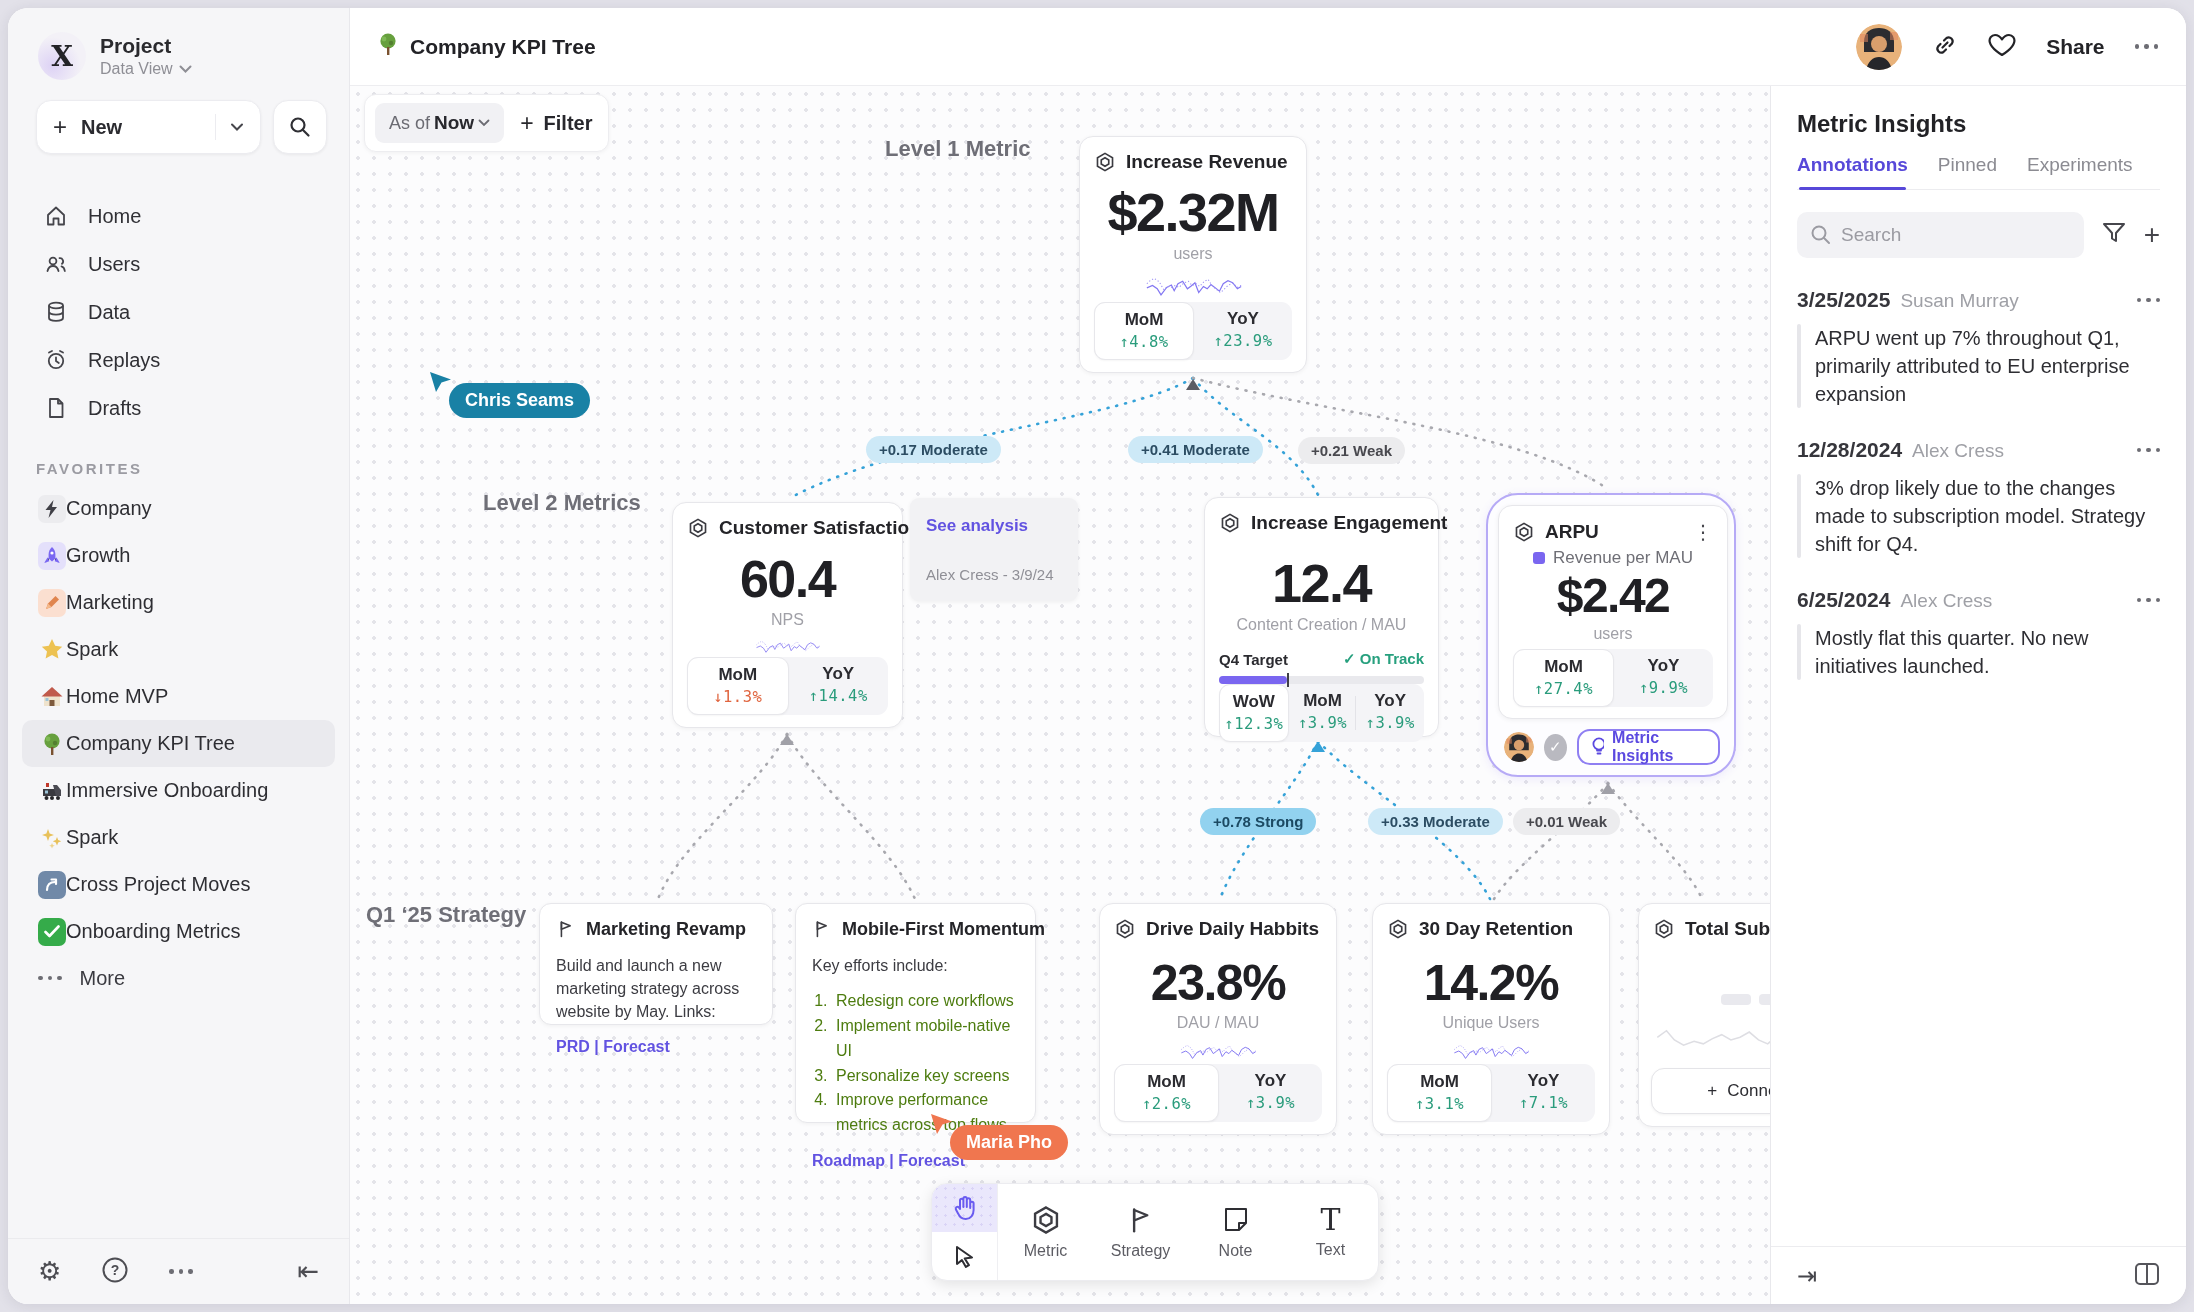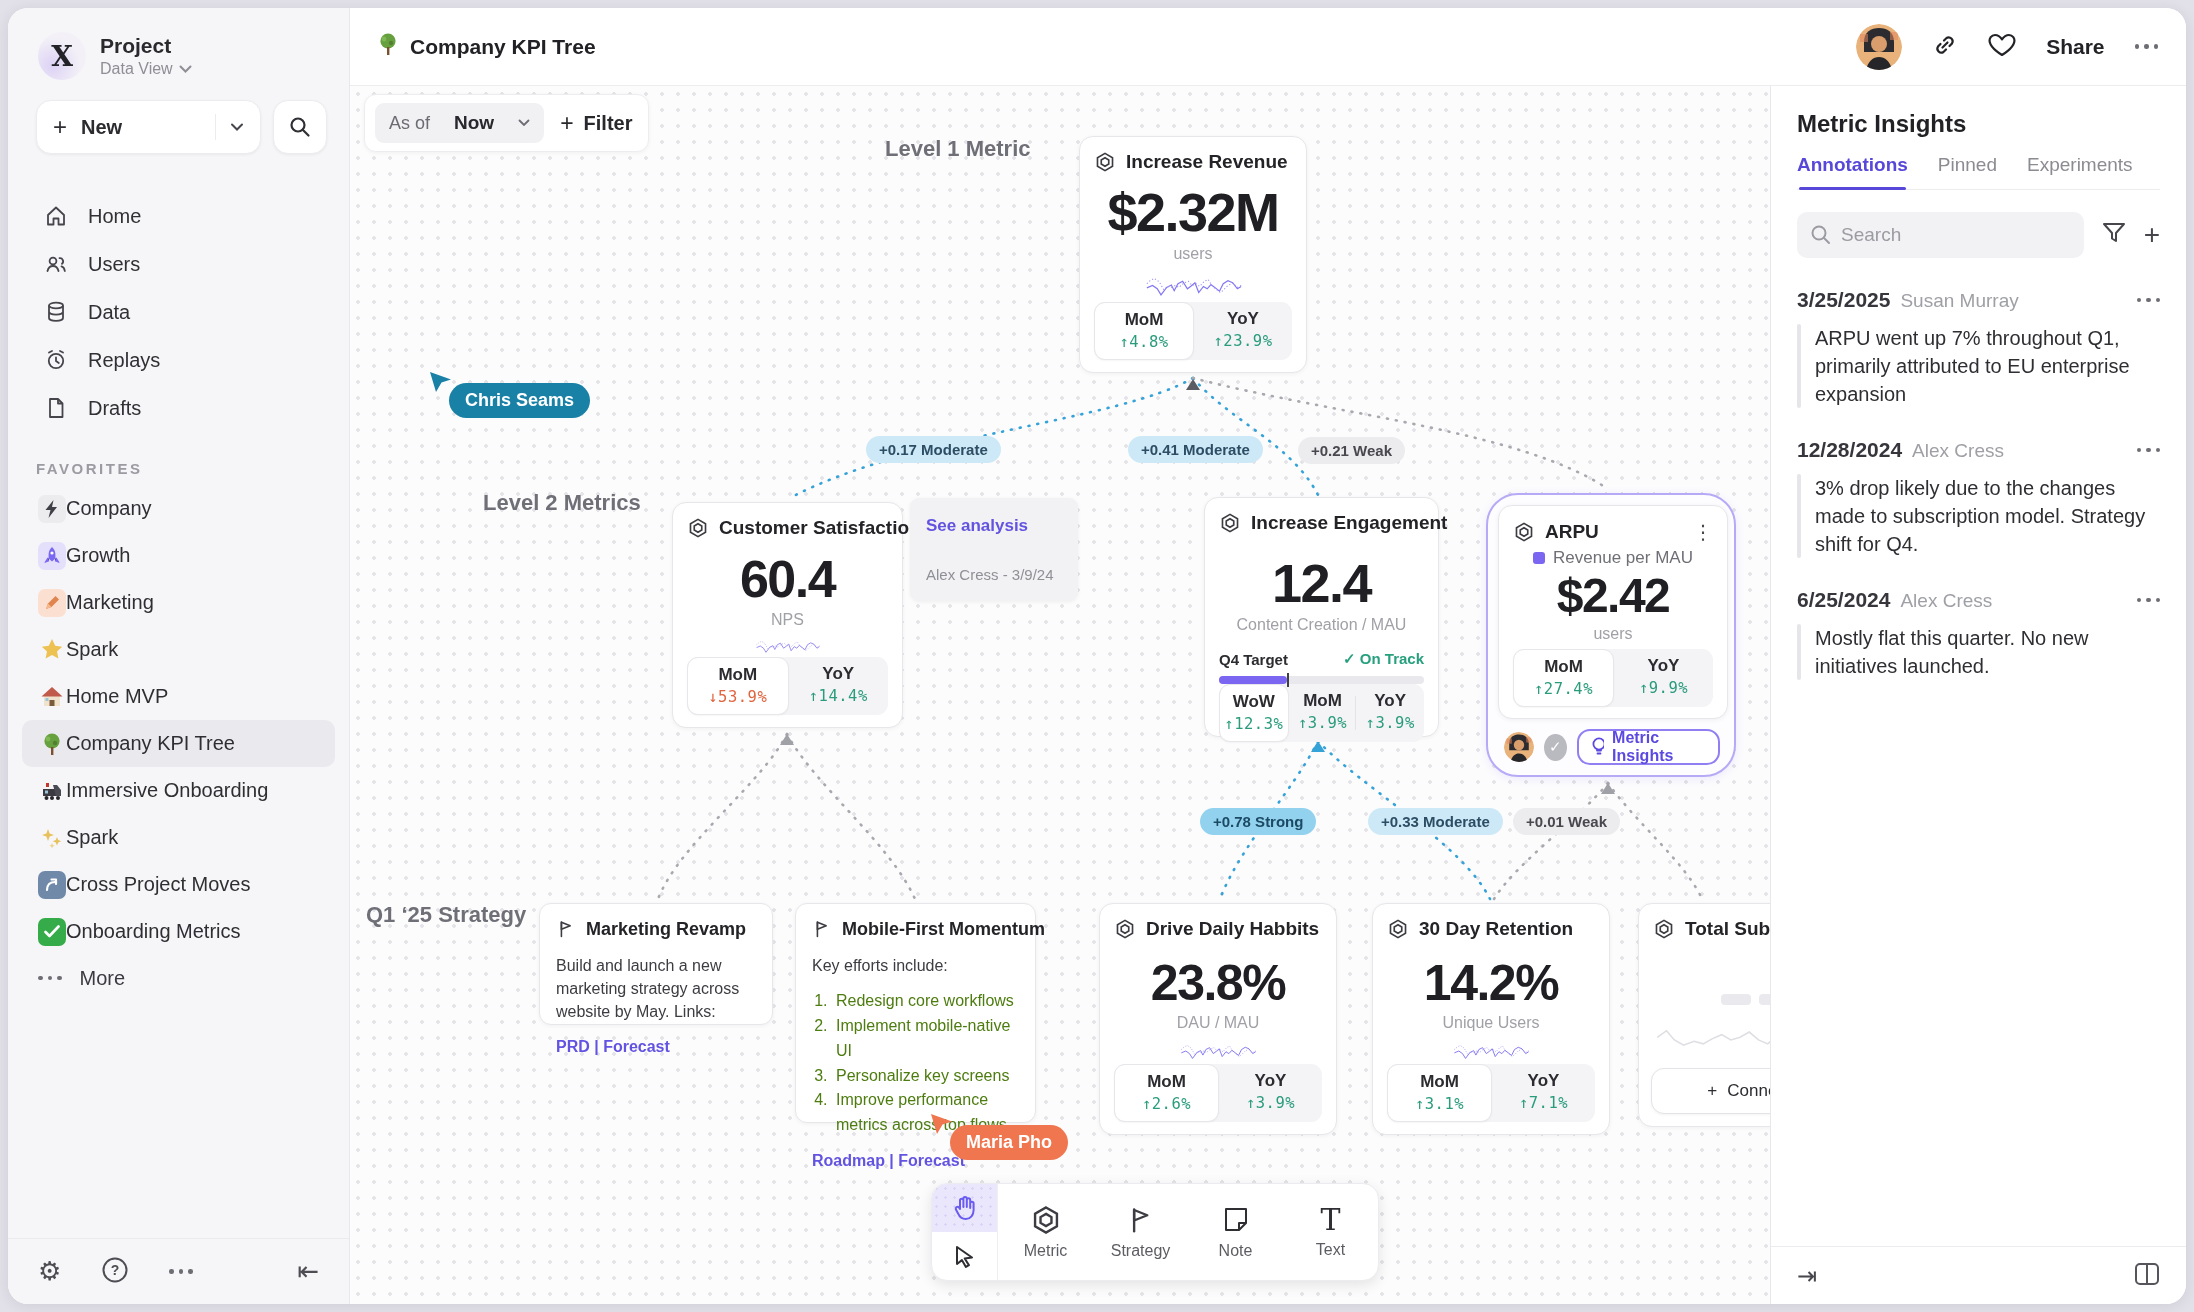--- a/index.html
+++ b/index.html
@@ -40,21 +40,21 @@
   .tb-actions { display:flex; align-items:center; gap:30px; }
   .avatar { width:46px; height:46px; border-radius:50%; overflow:hidden; flex:0 0 auto; }
   .share-lbl { font-size:21px; font-weight:bold; color:#232327; }
 
   
   #canvas { position:absolute; left:342px; top:78px; width:1420px; height:1218px; overflow:hidden;
     background-color:#fcfcfd; background-image:radial-gradient(circle,#e4e4e9 1.6px, transparent 1.6px); background-size:16px 16px; }
   #edges { position:absolute; left:0; top:0; }
 
   .filter-card { position:absolute; left:14px; top:8px; height:58px; background:#fff; border:1px solid #ededf0; border-radius:12px; box-shadow:0 1px 4px rgba(0,0,0,.05); display:flex; align-items:center; padding:0 16px 0 10px; gap:16px; }
-  .asof-pill { background:#f1f1f4; border-radius:9px; height:40px; display:flex; align-items:center; gap:24px; padding:0 14px; font-size:18px; color:#6b6b72; }
+  .asof-pill { background:#f1f1f4; border-radius:9px; height:40px; display:flex; align-items:center; gap:4px; padding:0 14px; font-size:18px; color:#6b6b72; }
   .asof-pill b { color:#28282d; font-size:19px; }
   .filter-btn { display:flex; align-items:center; gap:10px; font-size:20px; font-weight:bold; color:#28282d; }
   .filter-btn .plus { font-size:23px; font-weight:normal; }
 
   .lvl-label { position:absolute; font-size:22px; font-weight:bold; color:#6f6f77; white-space:nowrap; }
 
   .mcard { position:absolute; background:#fff; border:1px solid #e7e7eb; border-radius:14px; box-shadow:0 1px 4px rgba(0,0,0,.05); padding:14px 14px 12px; display:flex; flex-direction:column; }
   .mhead { display:flex; align-items:center; gap:10px; }
   .mtitle { font-size:19px; font-weight:bold; color:#242428; white-space:nowrap; }
   .kebab { margin-left:auto; font-size:20px; color:#46464c; }
@@ -496,21 +496,21 @@
       <div class="mcenter" style="margin-top:10px">
         <div class="mvalue" style="font-size:52px">60.4</div>
         <div class="munit">NPS</div>
       </div>
       <svg class="spark" width="200" height="54" viewBox="0 0 200 70">
           <use href="#spark-pair"></use>
         </svg>
       <div class="mfoot">
         <div class="mcell white">
             <div class="lab">MoM</div>
-            <div class="val down">↓53.9%</div>
+            <div class="val down">↓1.3%</div>
           </div>
         <div class="mcell">
             <div class="lab">YoY</div>
             <div class="val up">↑14.4%</div>
           </div>
       </div>
     </div>
 
     <div class="note-card" style="left:560px;top:412px;width:168px">
       <div class="note-link">See analysis</div>

